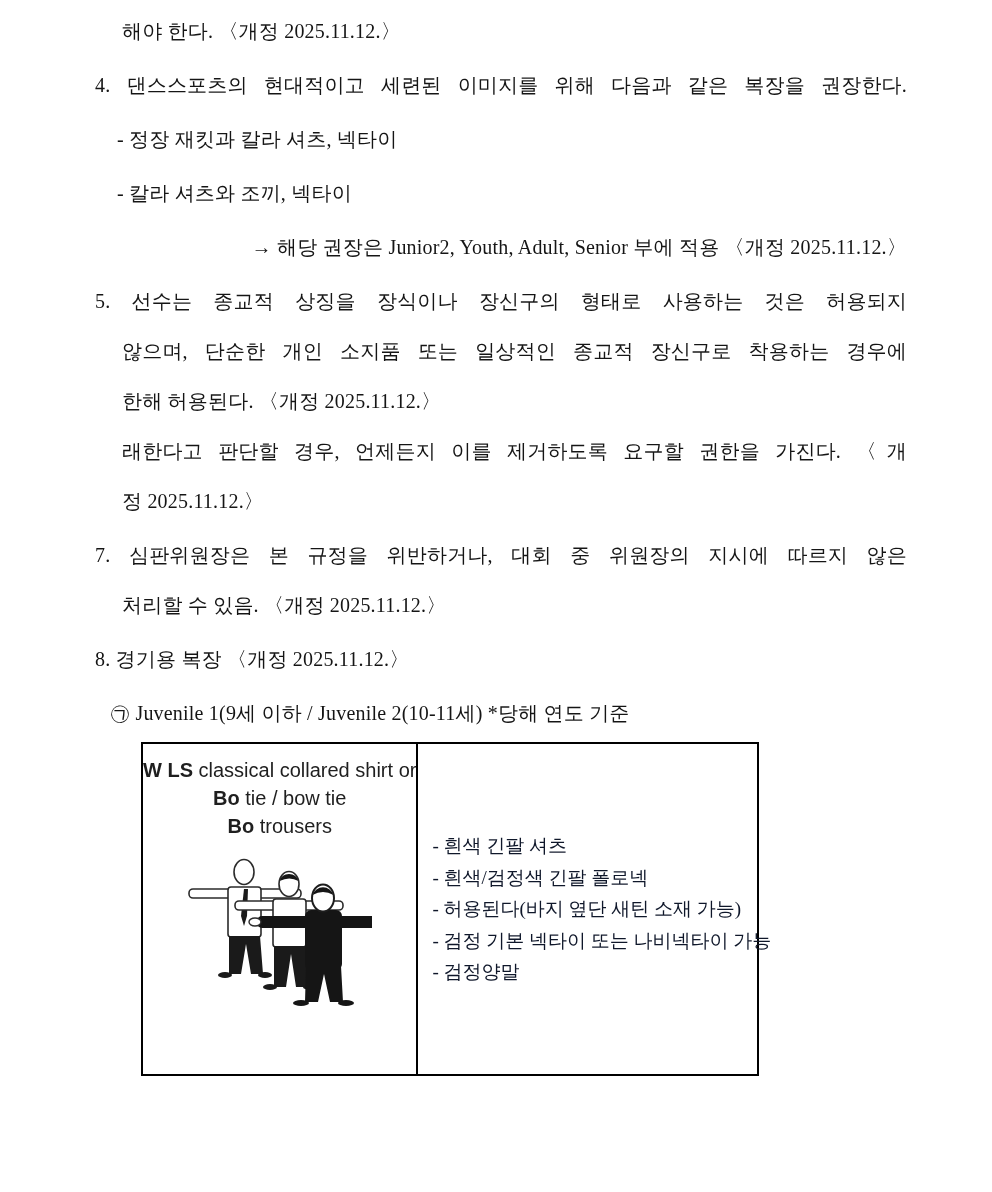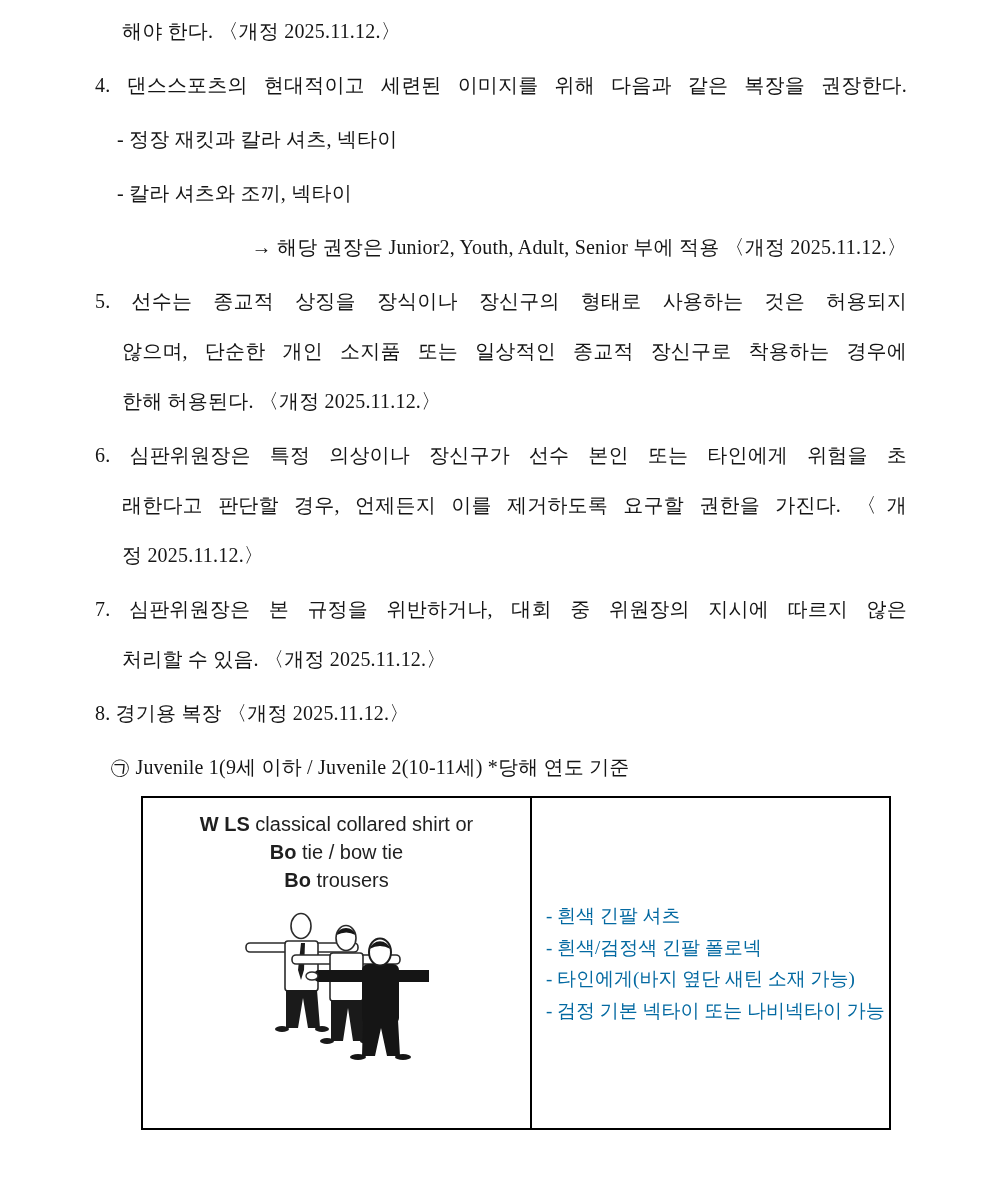--- a/index.html
+++ b/index.html
@@ -31,21 +31,21 @@
   .arrow { padding-left: 15px; text-align: right; }
   .sub   { padding-left: 15px; }
   .j {
     text-align: justify;
     text-align-last: justify;
   }
   
   .spec-table {
     margin-left: 46px;
     margin-top: 4px;
-    width: 750px;
+    width: 618px;
     height: 334px;
     border: 2px solid #000;
     box-sizing: border-box;
     display: flex;
     background: #fff;
   }
   .cell-left {
     width: 387px;
     border-right: 2px solid #000;
     box-sizing: content-box;
@@ -72,37 +72,36 @@
     flex-direction: column;
     justify-content: center;
     padding-left: 14px;
     padding-right: 4px;
   }
   .bullet {
     font-size: 19px;
     line-height: 31.5px;
     letter-spacing: 0;
     white-space: nowrap;
-    color: #0369a1;
+    color: #0f172a;
   }
 </style>
 </head>
 <body>
 
 <div class="doc">
 
   <div class="line cont">해야 한다. 〈개정 2025.11.12.〉</div>
   <div class="line item j gap">4. 댄스스포츠의 현대적이고 세련된 이미지를 위해 다음과 같은 복장을 권장한다.</div>
   <div class="line dash gap">- 정장 재킷과 칼라 셔츠, 넥타이</div>
   <div class="line dash gap">- 칼라 셔츠와 조끼, 넥타이</div>
   <div class="line arrow gap">→ 해당 권장은 Junior2, Youth, Adult, Senior 부에 적용 〈개정 2025.11.12.〉</div>
   <div class="line item j gap">5. 선수는 종교적 상징을 장식이나 장신구의 형태로 사용하는 것은 허용되지</div>
   <div class="line cont j">않으며, 단순한 개인 소지품 또는 일상적인 종교적 장신구로 착용하는 경우에</div>
   <div class="line cont">한해 허용된다. 〈개정 2025.11.12.〉</div>
-  <div class="line item j gap">6. 심판위원장은 특정 의상이나 장신구가 선수 본인 또는 타인에게 위험을 초</div>
   <div class="line cont j">래한다고 판단할 경우, 언제든지 이를 제거하도록 요구할 권한을 가진다. 〈개</div>
   <div class="line cont">정 2025.11.12.〉</div>
   <div class="line item j gap">7. 심판위원장은 본 규정을 위반하거나, 대회 중 위원장의 지시에 따르지 않은</div>
   <div class="line cont">처리할 수 있음. 〈개정 2025.11.12.〉</div>
   <div class="line item gap">8. 경기용 복장 〈개정 2025.11.12.〉</div>
   <div class="line sub gap">㉠ Juvenile 1(9세 이하 / Juvenile 2(10-11세) *당해 연도 기준</div>
 
   <div class="spec-table">
 
     <div class="cell-left">
@@ -148,18 +147,19 @@
           <ellipse cx="159" cy="149" rx="8" ry="3" fill="#151515"></ellipse>
           <ellipse cx="136" cy="44" rx="11" ry="13.5" fill="#ffffff" stroke="#1d1d1d" stroke-width="2"></ellipse>
           <path d="M125.5,41 a11,11 0 0 1 21,0 q-10.5,-6 -21,0 z" fill="#161616"></path>
         </svg>
       </div>
     </div>
 
     <div class="cell-right">
       <div class="bullet">- 흰색 긴팔 셔츠</div>
       <div class="bullet">- 흰색/검정색 긴팔 폴로넥</div>
-      <div class="bullet">- 타인에게(바지 옆단 새틴 소재 가능)</div>
+      <div class="bullet">- 허용된다(바지 옆단 새틴 소재 가능)</div>
       <div class="bullet">- 검정 기본 넥타이 또는 나비넥타이 가능</div>
+      <div class="bullet">- 검정양말</div>
     </div>
 
   </div>
 </div>
 
 </body></html>

